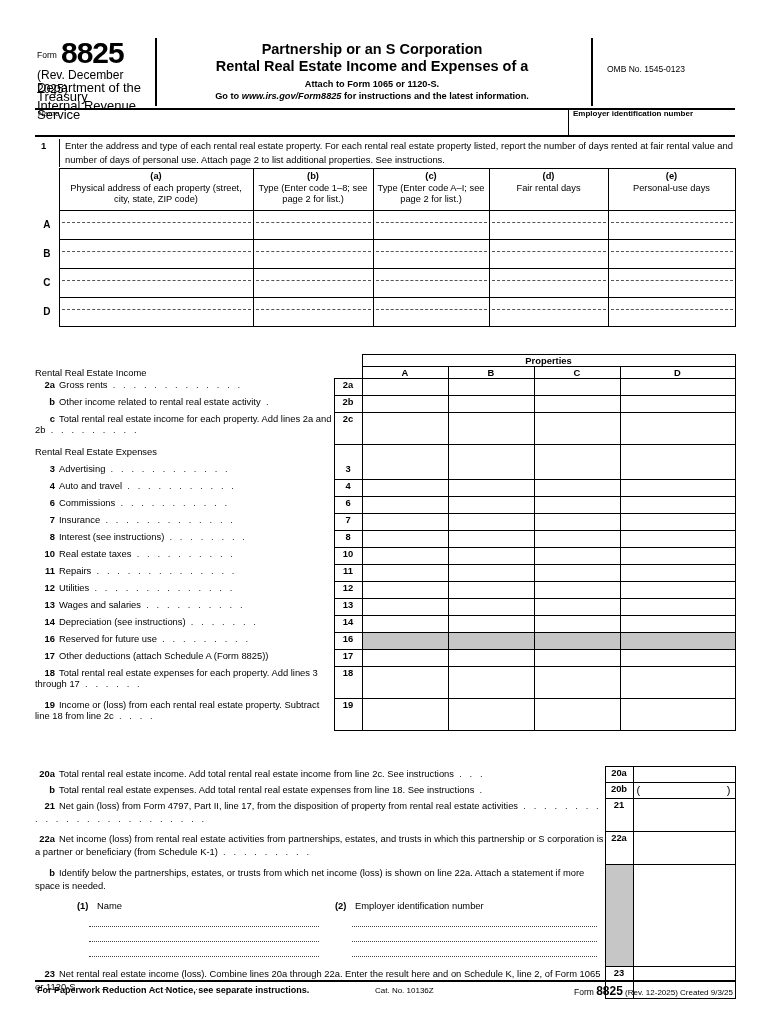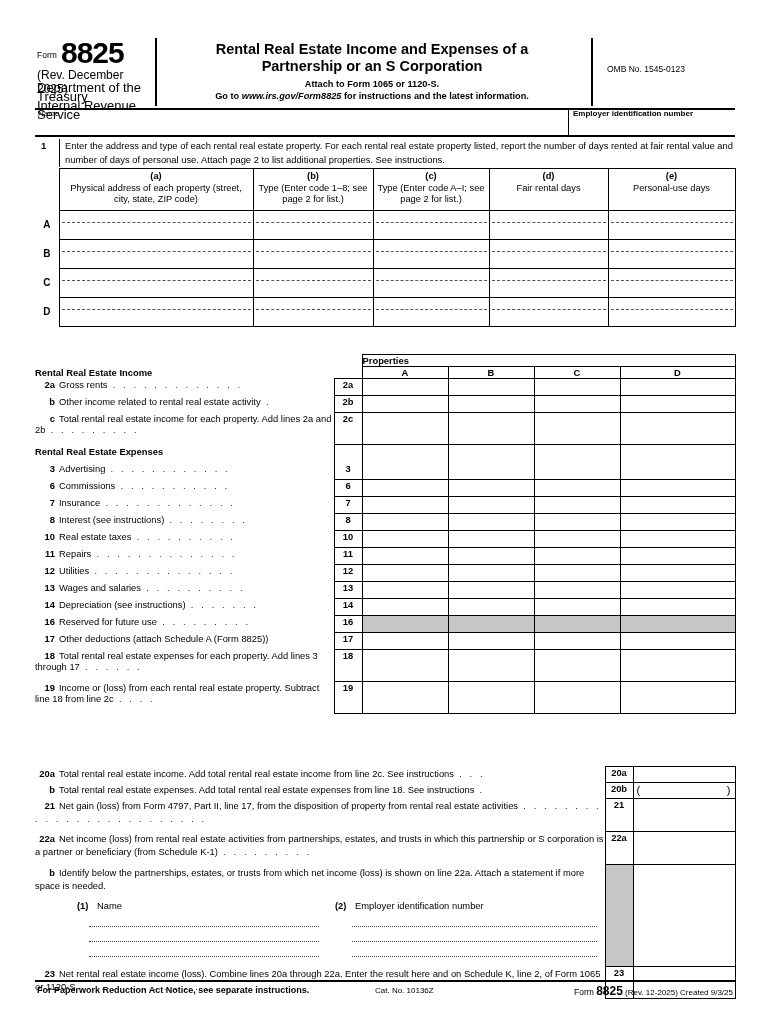--- a/index.html
+++ b/index.html
@@ -101,28 +101,28 @@
     margin-top:44px;
   }
   .lnum{
     border:1px solid #000;border-right:1px solid #000;
     text-align:center;font-weight:bold;font-size:9.6px;
     vertical-align:bottom;padding-bottom:1px;
   }
   .amt{border:1px solid #000;}
   .shade{background:#c6c6c6;}
   .prophdr{
-    border:1px solid #000;text-align:left;font-weight:bold;font-size:11px;
+    border:1px solid #000;text-align:center;font-weight:bold;font-size:11px;
     padding:1px 0 2px 0;
   }
   .abcd{
     border:1px solid #000;text-align:center;font-weight:bold;font-size:10px;
     padding:0 0 1px 0;
   }
-  .sect{font-weight:bold;font-size:9.6px;padding-left:34px;}
+  .sect{font-weight:normal;font-size:9.6px;padding-left:34px;}
   .num{display:inline-block;width:20px;text-align:right;font-weight:bold;
        font-size:9.4px;margin-right:4px;}
   .numb{display:inline-block;width:20px;text-align:right;font-weight:bold;
         font-size:9.4px;margin-right:4px;}
   .leader{letter-spacing:2.6px;color:#222;}
 
   
   .bot{position:absolute;left:35px;top:766px;width:700px;}
   .bot table{border-collapse:collapse;table-layout:fixed;width:700px;}
   .bot td{padding:0;font-size:9.4px;vertical-align:top;}
@@ -160,22 +160,22 @@
       <span class="form-num">8825</span>
       <div class="rev">(Rev. December 2025)</div>
       <div class="dept">
         <span>Department of the Treasury</span><br>
         <span>Internal Revenue Service</span>
       </div>
     </div>
 
     <div class="hdr-mid">
       <div class="t1">
+        <div>Partnership or an S Corporation</div>
         <div>Rental Real Estate Income and Expenses of a</div>
-        <div>Partnership or an S Corporation</div>
       </div>
       <div class="t2">Attach to Form 1065 or 1120-S.</div>
       <div class="t3"><span>Go to </span><span class="i b">www.irs.gov/Form8825</span><span> for instructions and the latest information.</span></div>
     </div>
 
     <div class="hdr-right">
       <div class="omb">OMB No. 1545-0123</div>
     </div>
   </div>
 
@@ -370,20 +370,30 @@
       <td class="desc" style="height:17px">
         <span class="num">3</span><span>Advertising</span><span class="leader"> . . . . . . . . . . . .</span>
       </td>
       <td class="lnum" style="border-top:none">3</td>
       <td class="amt" style="border-top:none"></td>
       <td class="amt" style="border-top:none"></td>
       <td class="amt" style="border-top:none"></td>
       <td class="amt" style="border-top:none"></td>
     </tr>
 
+    <tr>
+      <td class="desc" style="height:17px">
+        <span class="num">4</span><span>Auto and travel</span><span class="leader"> . . . . . . . . . . .</span>
+      </td>
+      <td class="lnum">4</td>
+      <td class="amt"></td>
+      <td class="amt"></td>
+      <td class="amt"></td>
+      <td class="amt"></td>
+    </tr>
 
 
     <tr>
       <td class="desc" style="height:17px">
         <span class="num">6</span><span>Commissions</span><span class="leader"> . . . . . . . . . . .</span>
       </td>
       <td class="lnum">6</td>
       <td class="amt"></td>
       <td class="amt"></td>
       <td class="amt"></td>

